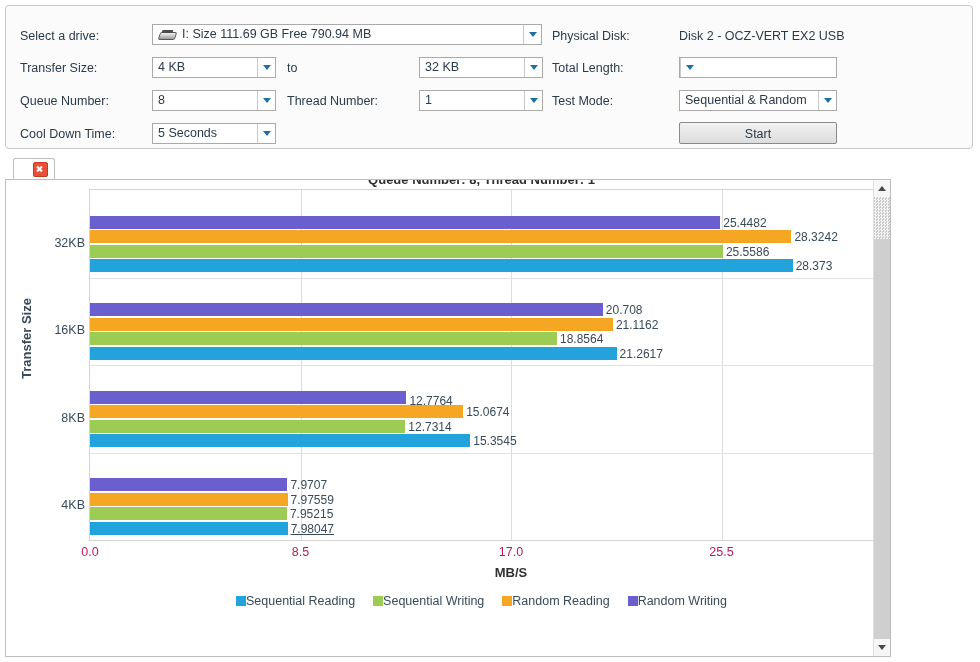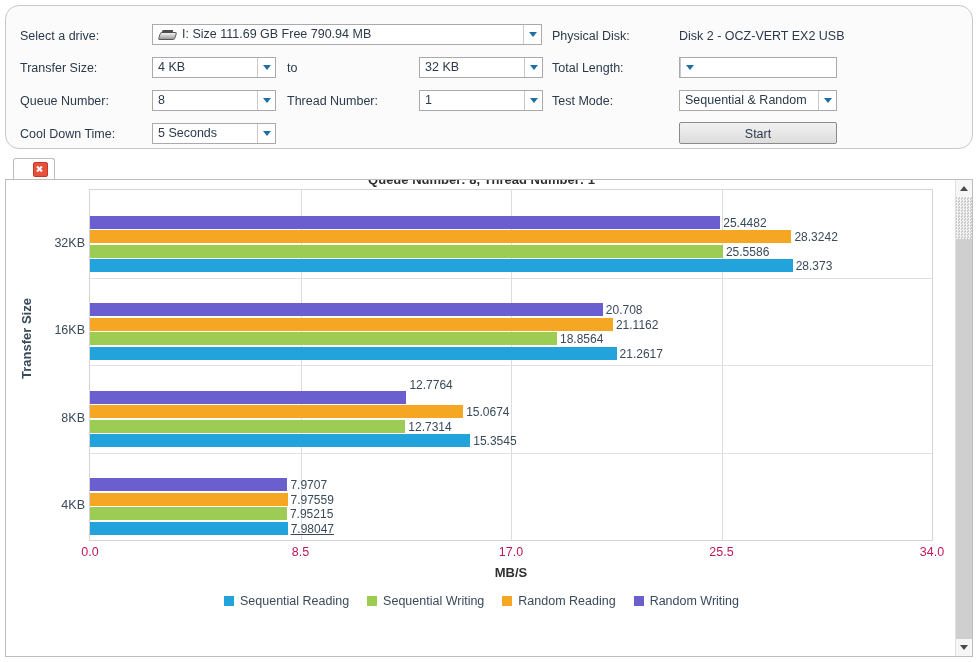--- a/index.html
+++ b/index.html
@@ -19,21 +19,21 @@
 
   
   .settings-panel {
     position: absolute;
     left: 5px;
     top: 5px;
     width: 968px;
     height: 144px;
     background: #fbfbfb;
     border: 1px solid #c8c8c8;
-    border-radius: 14px;
+    border-radius: 4px;
     box-sizing: border-box;
   }
 
   .field-label {
     position: absolute;
     font-size: 12.5px;
     color: #2b3a4a;
     white-space: nowrap;
     line-height: 16px;
   }
@@ -175,21 +175,21 @@
     background: #ffffff;
   }
   .tab-close::before { transform: rotate(45deg); }
   .tab-close::after  { transform: rotate(-45deg); }
 
   
   .chart-panel {
     position: absolute;
     left: 5px;
     top: 179px;
-    width: 968px;
+    width: 886px;
     height: 478px;
     background: #ffffff;
     border: 1px solid #bdbdbd;
     box-sizing: border-box;
     overflow: hidden;
   }
   .chart-viewport {
     position: absolute;
     left: 0;
     top: 0;
@@ -313,21 +313,20 @@
     top: 423px;
     width: 951px;
     display: flex;
     justify-content: center;
     align-items: center;
     gap: 18px;
   }
   .legend-item {
     display: flex;
     align-items: center;
-    gap: 6px;
   }
   .legend-swatch {
     width: 10px;
     height: 10px;
     flex: 0 0 auto;
   }
   .legend-label {
     font-size: 12.5px;
     color: #394a5a;
     white-space: nowrap;
@@ -474,21 +473,21 @@
           <div class="bar-value" style="left: 200.513px; top: 303.5px;">7.97559</div>
           <div class="bar" style="left: 0px; top: 288px; width: 197.392px; background: rgb(107, 95, 208);"></div>
           <div class="bar-value" style="left: 200.392px; top: 289px;">7.9707</div>
           <div class="bar" style="left: 0px; top: 244px; width: 380.25px; background: rgb(34, 163, 220);"></div>
           <div class="bar-value" style="left: 383.25px; top: 245px;">15.3545</div>
           <div class="bar" style="left: 0px; top: 229.5px; width: 315.289px; background: rgb(156, 204, 84);"></div>
           <div class="bar-value" style="left: 318.289px; top: 230.5px;">12.7314</div>
           <div class="bar" style="left: 0px; top: 215px; width: 373.14px; background: rgb(245, 166, 35);"></div>
           <div class="bar-value" style="left: 376.14px; top: 216px;">15.0674</div>
           <div class="bar" style="left: 0px; top: 200.5px; width: 316.404px; background: rgb(107, 95, 208);"></div>
-          <div class="bar-value" style="left: 319.404px; top: 189px;">12.7764</div>
+          <div class="bar-value" style="left: 319.404px; top: 205px;">12.7764</div>
           <div class="bar" style="left: 0px; top: 156.5px; width: 526.54px; background: rgb(34, 163, 220);"></div>
           <div class="bar-value" style="left: 529.54px; top: 157.5px;">21.2617</div>
           <div class="bar" style="left: 0px; top: 142px; width: 466.973px; background: rgb(156, 204, 84);"></div>
           <div class="bar-value" style="left: 469.973px; top: 143px;">18.8564</div>
           <div class="bar" style="left: 0px; top: 127.5px; width: 522.936px; background: rgb(245, 166, 35);"></div>
           <div class="bar-value" style="left: 525.936px; top: 128.5px;">21.1162</div>
           <div class="bar" style="left: 0px; top: 113px; width: 512.828px; background: rgb(107, 95, 208);"></div>
           <div class="bar-value" style="left: 515.828px; top: 114px;">20.708</div>
           <div class="bar" style="left: 0px; top: 69px; width: 702.649px; background: rgb(34, 163, 220);"></div>
           <div class="bar-value" style="left: 705.649px; top: 70px;">28.373</div>

